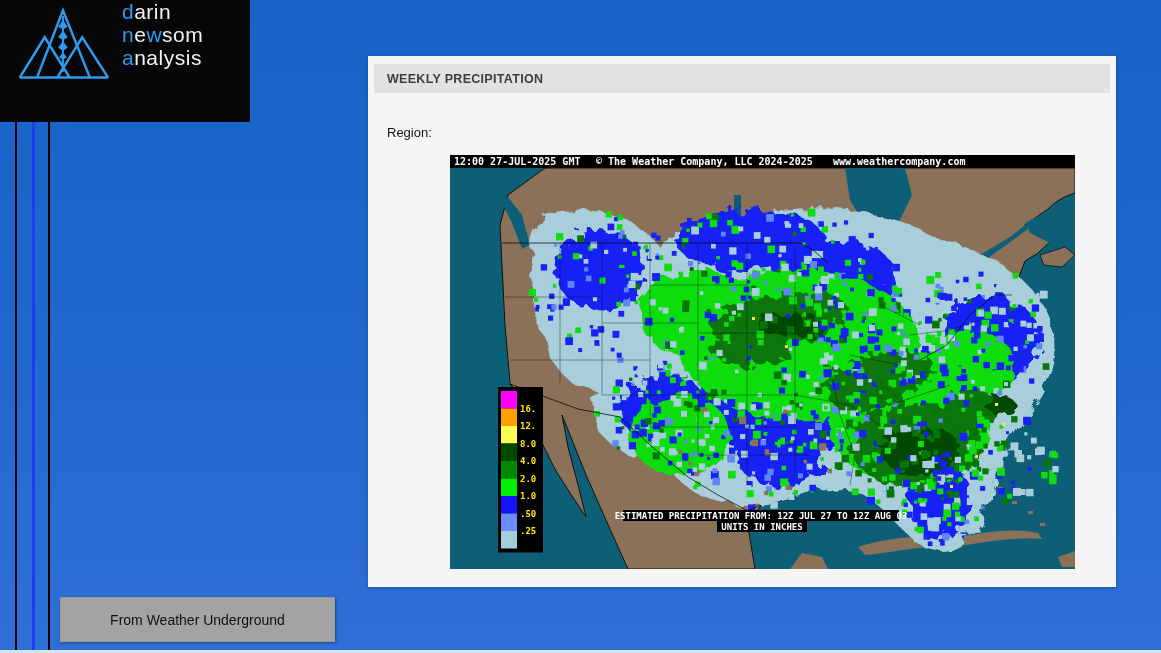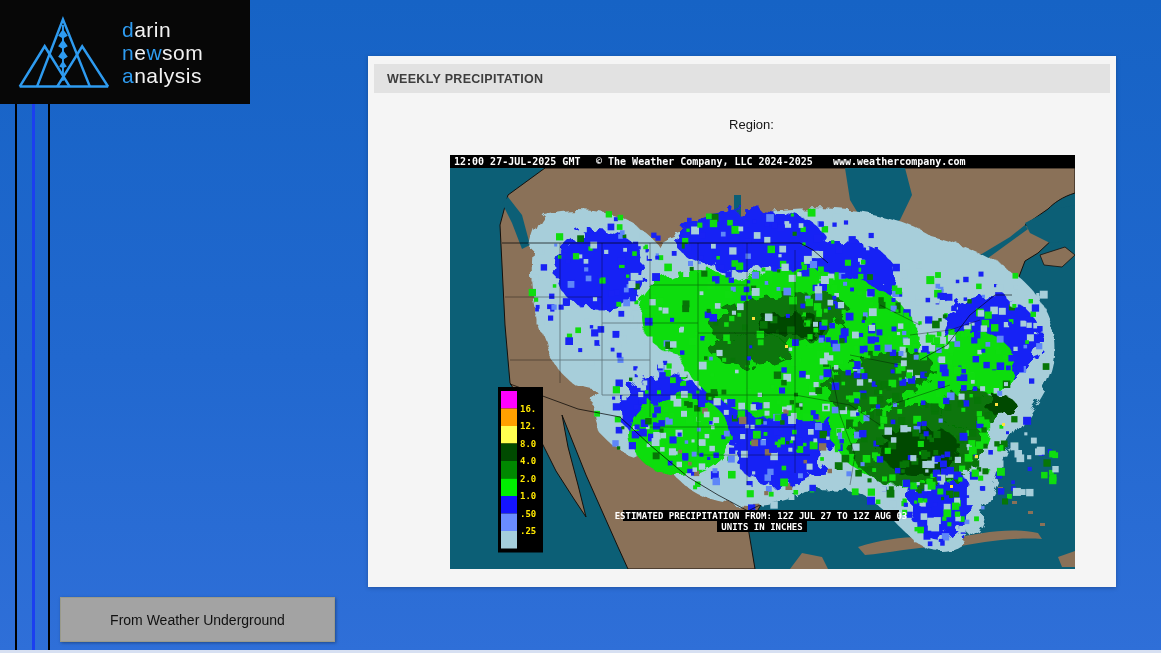--- a/index.html
+++ b/index.html
@@ -9,31 +9,31 @@
     font-family:"Liberation Sans", sans-serif;
   }
   
   .vline{position:absolute;top:0;bottom:0;}
   .vline.l1{left:15px;width:2px;background:#000;}
   .vline.l2{left:32px;width:3px;background:#1B3FF0;}
   .vline.l3{left:48px;width:2px;background:#000;}
   .bottom-strip{position:absolute;left:0;right:0;bottom:0;height:3px;background:#D7E0F2;}
 
   
-  .logo{position:absolute;left:0;top:0;width:250px;height:104px;background:#070707;display:flex;align-items:center;}
+  .logo{position:absolute;left:0;top:0;width:250px;height:122px;background:#070707;display:flex;}
   .logo svg{margin-left:12px;}
   .logo-text{margin-left:10px;color:#F2F2F2;font-size:21px;line-height:23px;letter-spacing:.5px;}
   .logo-text .acc{color:#2E9BF0;}
 
   
   .panel{position:absolute;left:368px;top:56px;width:748px;height:531px;background:#F5F5F5;
     box-shadow:0 1px 4px rgba(0,0,0,.25);}
   .panel-header{margin:8px 6px 0 6px;height:29px;background:#E2E2E2;display:flex;align-items:center;
     padding-left:13px;font-size:12.5px;font-weight:bold;color:#3E3E3E;letter-spacing:.3px;}
-  .region-row{margin-top:24px;margin-left:19px;display:flex;align-items:center;height:30px;flex-direction:column;}
+  .region-row{margin-top:32px;margin-left:19px;display:flex;align-items:flex-start;height:30px;flex-direction:column;}
   .region-label{font-size:13px;color:#141414;}
   .region-select{margin-left:12px;width:245px;height:28px;background:#fff;border:1px solid #A8A8A8;
     border-radius:4px;display:flex;align-items:center;padding-left:13px;font-size:14px;color:#1E1E1E;
     position:relative;cursor:pointer;}
   .region-select .arrow{position:absolute;right:11px;top:9px;font-size:10px;color:#2E9FD6;line-height:10px;}
   .map-wrap{position:absolute;left:82px;top:99px;width:625px;height:414px;}
   .map-wrap svg{display:block;}
 
   
   .wu-button{position:absolute;left:60px;top:597px;width:273px;height:43px;background:#a3a3a3;

